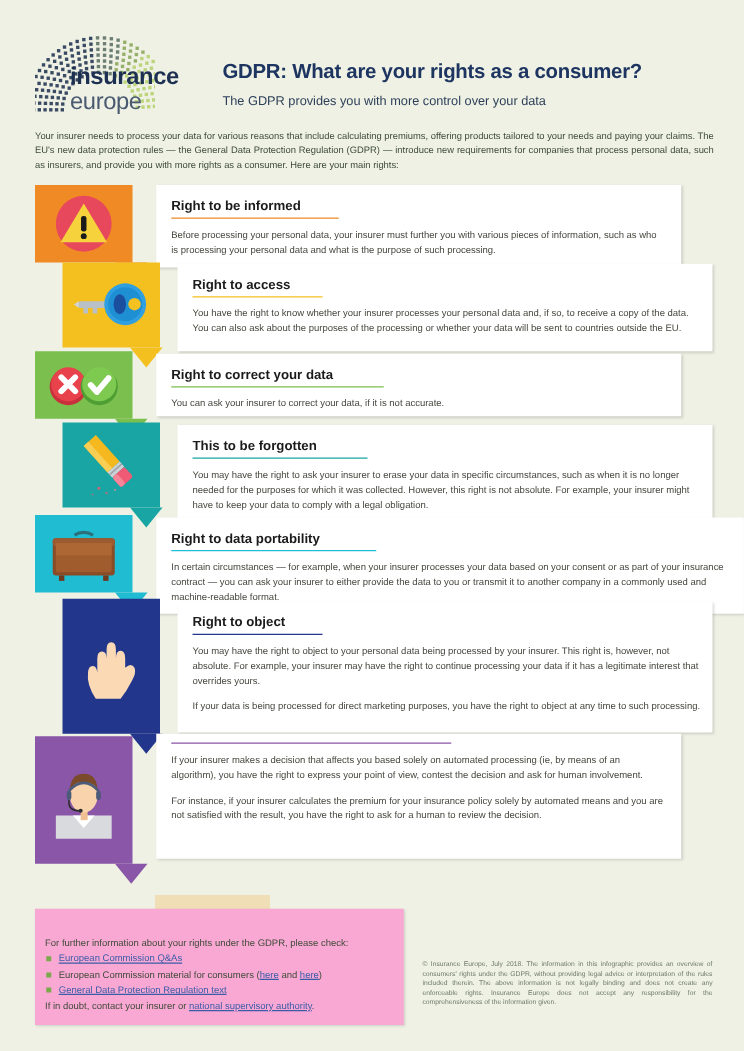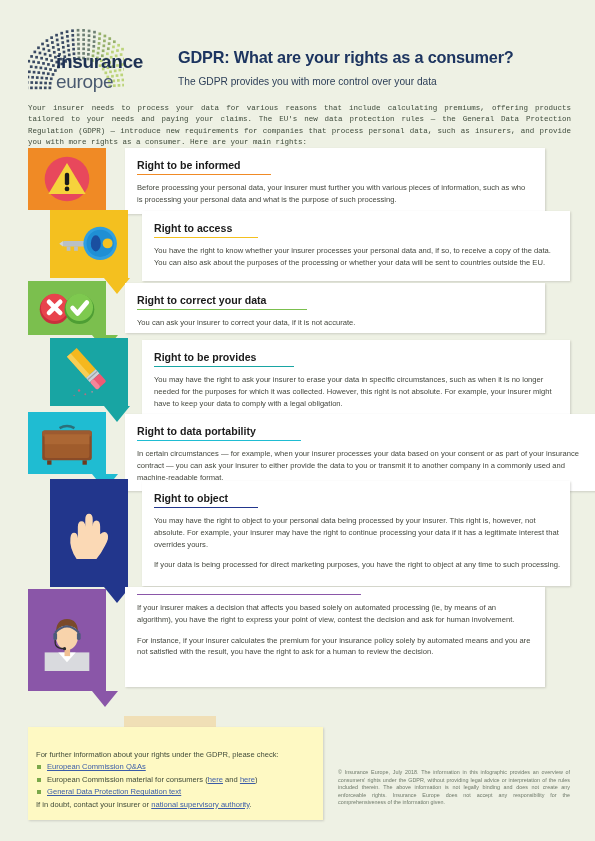--- a/index.html
+++ b/index.html
@@ -27,21 +27,21 @@
   .title-main {
     position: absolute; left: 178px; top: 48px;
     font-size: 16.3px; font-weight: bold; color: #1d3560; letter-spacing: -0.2px;
   }
   .title-sub {
     position: absolute; left: 178px; top: 76px;
     font-size: 10.2px; color: #2d3f58;
   }
   .intro {
     position: absolute; left: 28px; top: 103px; width: 543px;
-    font-size: 7.5px; line-height: 11.4px; color: #3d4a3a; text-align: justify; font-family: Liberation Mono, monospace;
+    font-size: 7.5px; line-height: 11.4px; color: #3d4a3a; text-align: justify;
   }
 
   
   .rights { position: absolute; left: 0; top: 0; width: 595px; height: 841px; }
   .iconblock {
     position: absolute; width: 78px;
     display: flex; align-items: center; justify-content: center;
   }
   .tail {
     position: absolute; width: 0; height: 0;
@@ -56,21 +56,21 @@
     padding-bottom: 3px; display: inline-block;
   }
   .card-rule { height: 1.4px; margin-bottom: 7px; }
   .card-body { font-size: 7.6px; line-height: 11.6px; color: #45483f; }
   .card-body p + p { margin-top: 9px; }
 
   
   .foot-tab { position: absolute; left: 124px; top: 716px; width: 92px; height: 12px; background: #f0dfb6; }
   .foot-box {
     position: absolute; left: 28px; top: 727px; width: 295px; height: 93px;
-    background: #fef9c3; box-shadow: 1px 1px 2px rgba(120,120,110,0.28);
+    background: #f9a8d4; box-shadow: 1px 1px 2px rgba(120,120,110,0.28);
   }
   .foot-inner { padding: 22px 10px 0 8px; font-size: 7.6px; line-height: 12.4px; color: #3f4a38; }
   .foot-list { list-style: none; margin: 0; padding: 0; }
   .foot-list li { padding-left: 11px; position: relative; }
   .foot-list li .bullet {
     position: absolute; left: 1px; top: 4px; width: 4px; height: 4px; background: #7aa84a;
   }
   .lnk { color: #3b5ca8; text-decoration: underline; }
   .foot-last { margin-top: 0px; }
   .disclaimer {
@@ -337,21 +337,21 @@
             <rect x="40" y="63" width="21" height="17" rx="3" fill="#ef5a74"></rect>
             <rect x="40" y="63" width="8" height="17" rx="3" fill="#f5869a"></rect>
           </g>
           <circle cx="34" cy="80" r="2" fill="#ef5a74" opacity=".8"></circle>
           <circle cx="44" cy="86" r="1.6" fill="#ef5a74" opacity=".7"></circle>
           <circle cx="55" cy="82" r="1.4" fill="#f5869a" opacity=".7"></circle>
           <circle cx="26" cy="88" r="1.3" fill="#ef5a74" opacity=".6"></circle>
         </svg>
       </div>
       <div class="tail" style="left: 104px; top: 406px; border-top: 16px solid rgb(24, 165, 163);"></div>
-      <div class="card" style="left: 142px; top: 340px; width: 428px; min-height: 70px; padding: 7px 14px 8px 12px;"><div class="card-title">Right to be provides</div><div class="card-rule" style="background: rgb(24, 165, 163); width: 140px;"></div><div class="card-body">
+      <div class="card" style="left: 142px; top: 340px; width: 428px; min-height: 70px; padding: 7px 14px 8px 12px;"><div class="card-title">This to be forgotten</div><div class="card-rule" style="background: rgb(24, 165, 163); width: 140px;"></div><div class="card-body">
           <p>You may have the right to ask your insurer to erase your data in specific circumstances, such as when it is no longer needed for the purposes for which it was collected. However, this right is not absolute. For example, your insurer might have to keep your data to comply with a legal obligation.</p>
         </div></div>
       <div class="iconblock" style="left: 28px; top: 412px; height: 62px; background: rgb(31, 188, 210);">
         <svg viewBox="0 0 100 100" width="62" height="62">
           <path d="M38 26 q12 -7 24 0" stroke="#2b6f7a" stroke-width="4" fill="none"></path>
           <rect x="10" y="30" width="80" height="48" rx="4" fill="#8a4b27"></rect>
           <rect x="10" y="30" width="80" height="10" rx="4" fill="#9c5a30"></rect>
           <rect x="14" y="36" width="72" height="38" rx="3" fill="#a05c2c"></rect>
           <rect x="14" y="36" width="72" height="16" fill="#ac6734"></rect>
           <rect x="18" y="78" width="7" height="7" fill="#6e3a1d"></rect>

